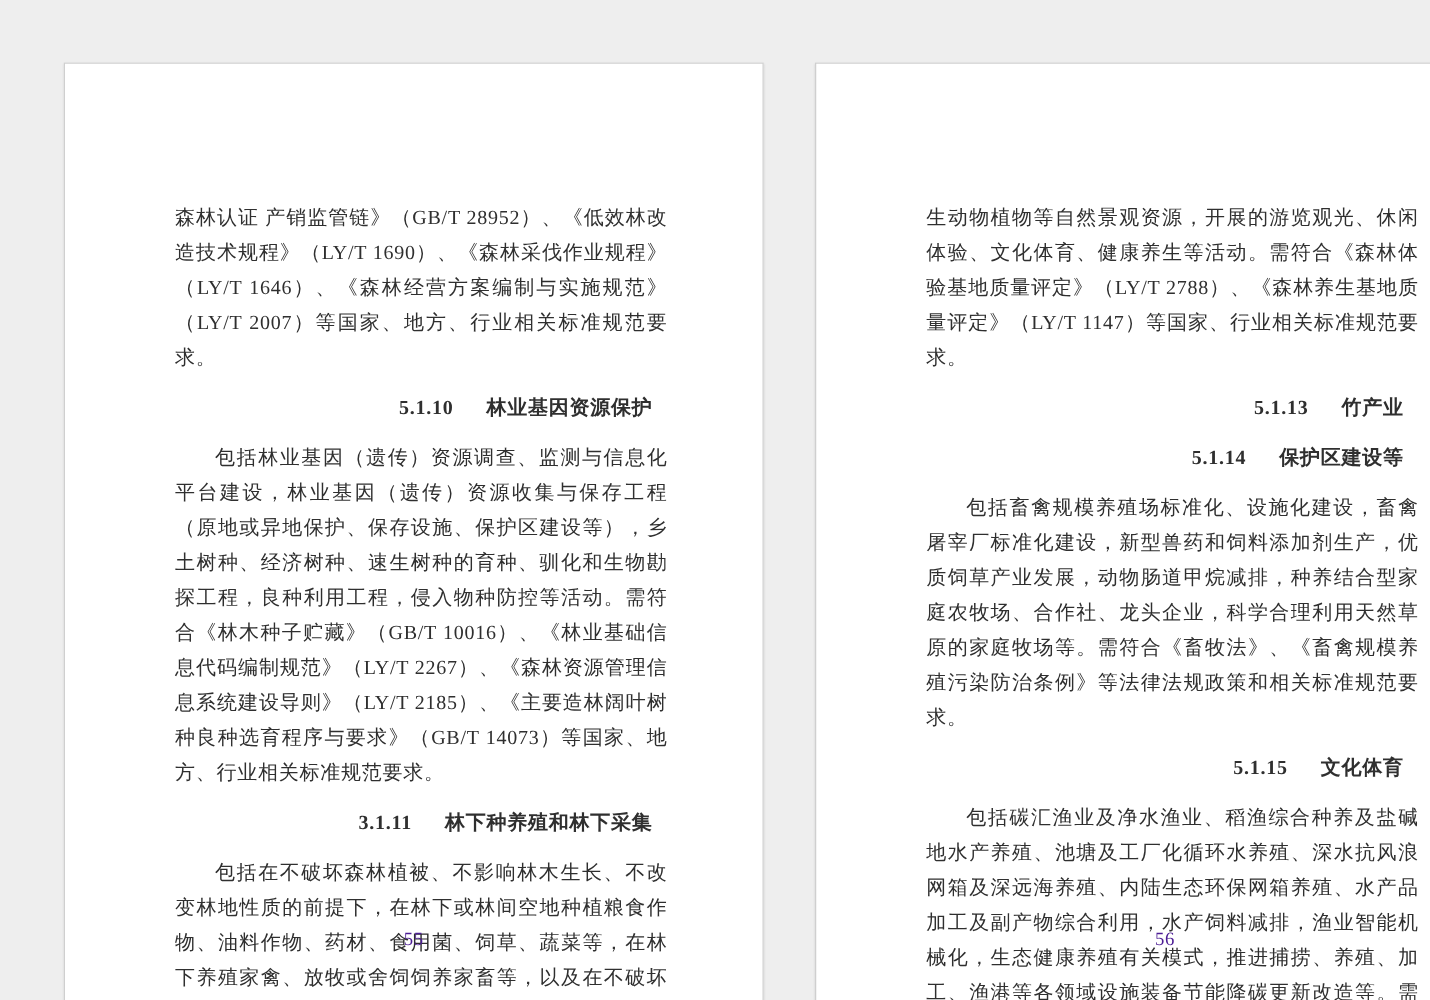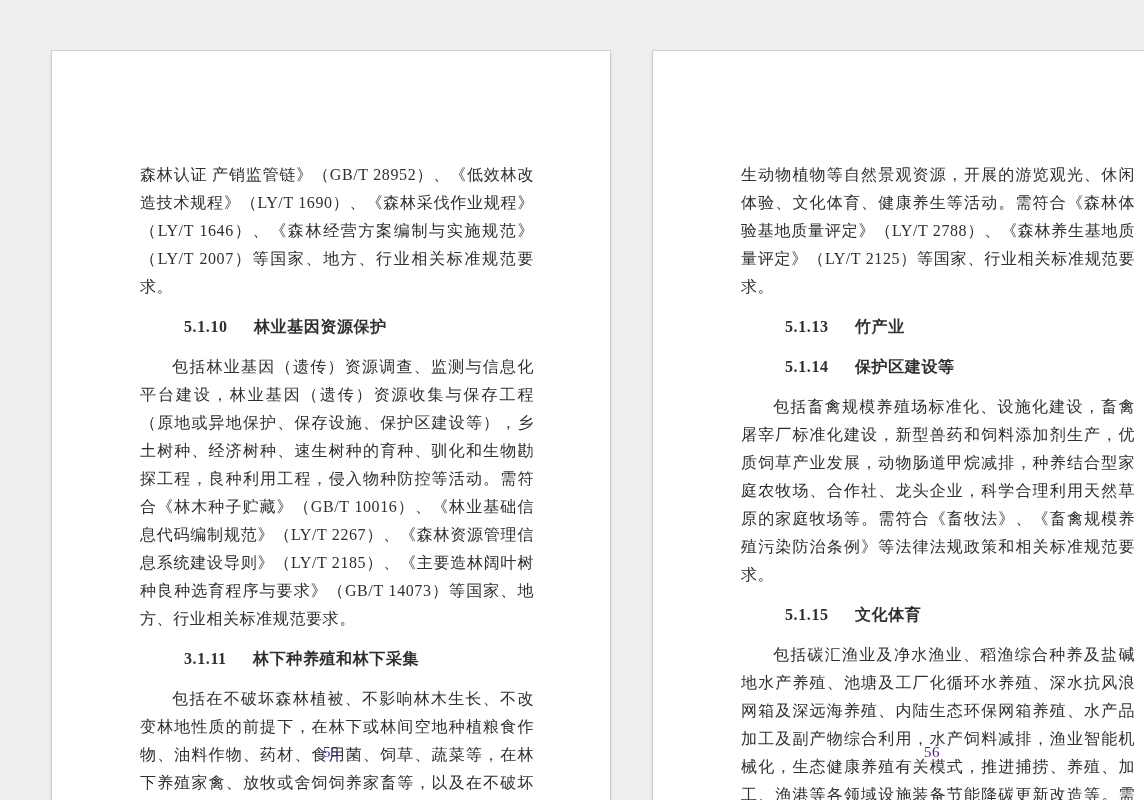--- a/index.html
+++ b/index.html
@@ -35,21 +35,21 @@
     letter-spacing: 0.6px;
     text-align: justify;
     text-justify: inter-character;
   }
   .para { text-align: justify; }
   .para.indent { text-indent: 2em; }
   .heading {
     font-weight: bold;
     text-indent: 2em;
     white-space: nowrap;
-    text-align: left;
+    text-align: right;
   }
   .heading .heading-title { margin-left: 0.9em; }
   .page-number {
     position: absolute;
     bottom: 66px;
     left: 0;
     right: 0;
     text-align: center;
     font-size: 15px;
     letter-spacing: 0.5px;
@@ -75,21 +75,21 @@
       <div class="heading">
         <span>3.1.12</span><span class="heading-title">森林游憩和康养</span>
       </div>
       <div class="para indent">包括在不破坏地表植被、生物多样性和生态系统的前提下，依托森林、草地、湿地、荒漠、高山、湖泊、河流、海岸带和野</div>
     </div>
     <div class="page-number">55</div>
   </div>
 
   <div class="page">
     <div class="page-body">
-      <div class="para">生动物植物等自然景观资源，开展的游览观光、休闲体验、文化体育、健康养生等活动。需符合《森林体验基地质量评定》（LY/T 2788）、《森林养生基地质量评定》（LY/T 2125）等国家、行业相关标准规范要求。</div>
+      <div class="para">生动物植物等自然景观资源，开展的游览观光、休闲体验、文化体育、健康养生等活动。需符合《森林体验基地质量评定》（LY/T 2788）、《森林养生基地质量评定》（LY/T 1147）等国家、行业相关标准规范要求。</div>
       <div class="heading">
         <span>5.1.13</span><span class="heading-title">竹产业</span>
       </div>
       <div class="heading">
         <span>5.1.14</span><span class="heading-title">保护区建设等</span>
       </div>
       <div class="para indent">包括畜禽规模养殖场标准化、设施化建设，畜禽屠宰厂标准化建设，新型兽药和饲料添加剂生产，优质饲草产业发展，动物肠道甲烷减排，种养结合型家庭农牧场、合作社、龙头企业，科学合理利用天然草原的家庭牧场等。需符合《畜牧法》、《畜禽规模养殖污染防治条例》等法律法规政策和相关标准规范要求。</div>
       <div class="heading">
         <span>5.1.15</span><span class="heading-title">文化体育</span>
       </div>

